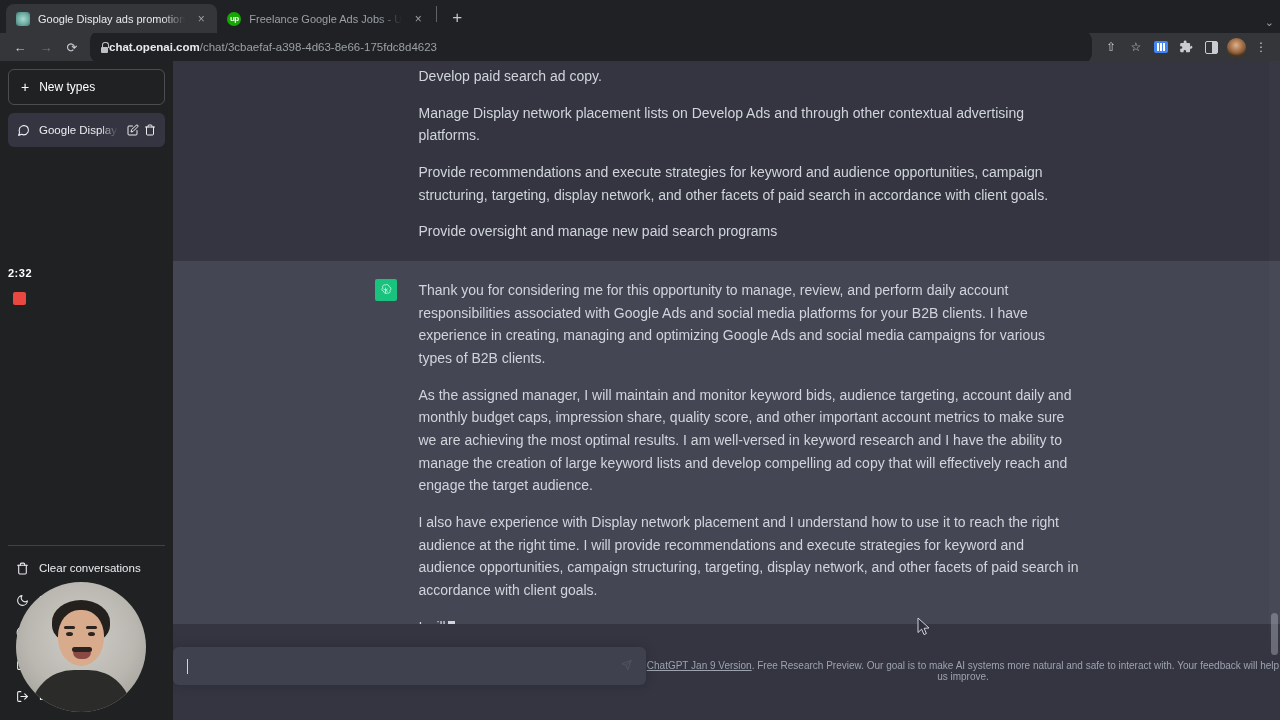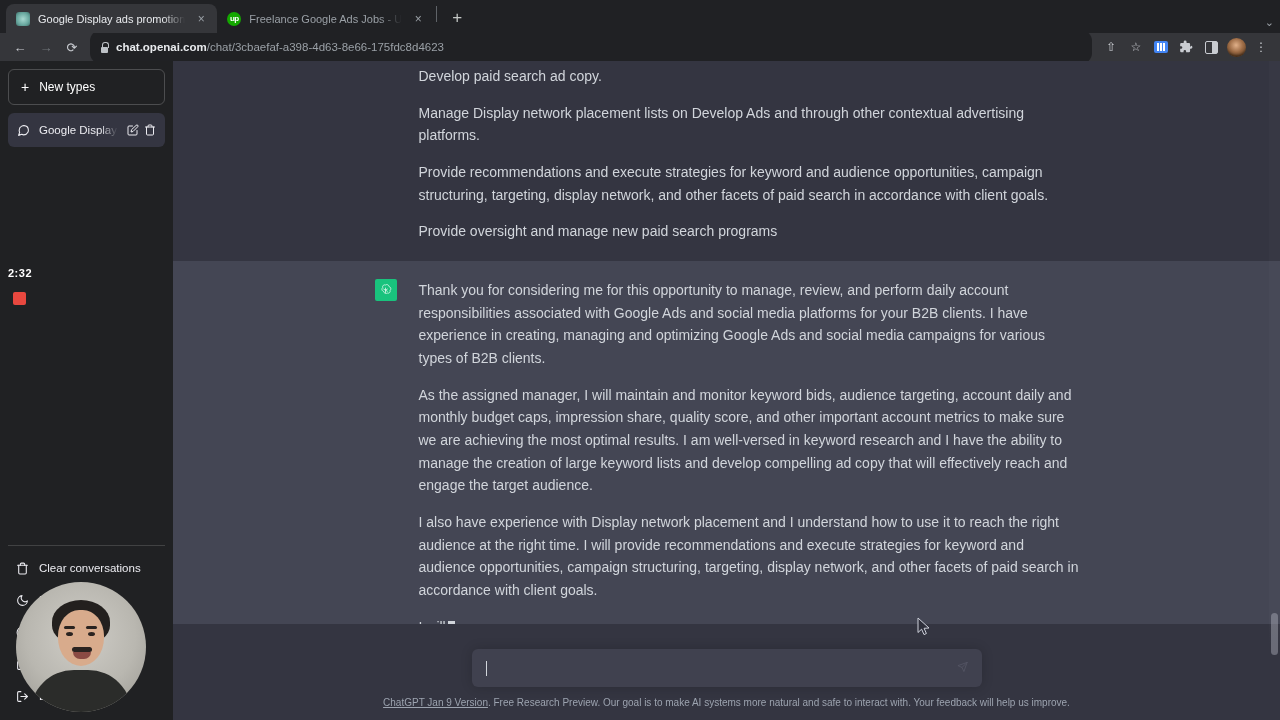--- a/index.html
+++ b/index.html
@@ -72,21 +72,21 @@
   }
   .nav-btn {
     width: 24px; height: 24px; border-radius: 50%;
     display: flex; align-items: center; justify-content: center;
     color: #c9ccd1; font-size: 13px; flex: 0 0 24px;
   }
   .nav-btn.dim { color: #70757a; }
   .omnibox {
     flex: 1 1 auto; height: 34px; background: #202124;
     border-radius: 11px; margin: 0 6px 0 4px;
-    display: flex; align-items: center; padding: 0 10px; gap: 7px;
+    display: flex; align-items: center; padding: 0 10px; 
     overflow: hidden;
   }
   .lock-icon { width: 9px; height: 11px; position: relative; flex: 0 0 9px; }
   .lock-icon::before {
     content: ""; position: absolute; left: 1px; bottom: 0;
     width: 7px; height: 5.5px; background: #bdc1c6; border-radius: 1px;
   }
   .lock-icon::after {
     content: ""; position: absolute; left: 2.2px; top: 0.5px;
     width: 4.6px; height: 5px; border: 1.2px solid #bdc1c6;
@@ -234,21 +234,21 @@
   .stream-cursor {
     display: inline-block; width: 7px; height: 12px;
     background: #d1d5db; vertical-align: -1px; margin-left: 2px;
   }
   .clip-top { margin-top: -14px; }
 
   
   .composer-wrap {
     position: absolute; left: 0; right: 0; bottom: 0; height: 96px;
     background: linear-gradient(to bottom, rgba(52,53,65,0) 0%, #343541 22%);
-    display: flex; flex-direction: column; align-items: center;
+    display: flex; flex-direction: row; align-items: center;
     justify-content: flex-end; padding-bottom: 12px;
   }
   .composer {
     width: 510px; height: 38px; background: #40414f;
     border-radius: 6px; box-shadow: 0 0 12px rgba(0,0,0,0.18);
     display: flex; align-items: center; padding: 0 14px;
     position: relative;
   }
   .caret {
     width: 1px; height: 15px; background: #d1d5db;

